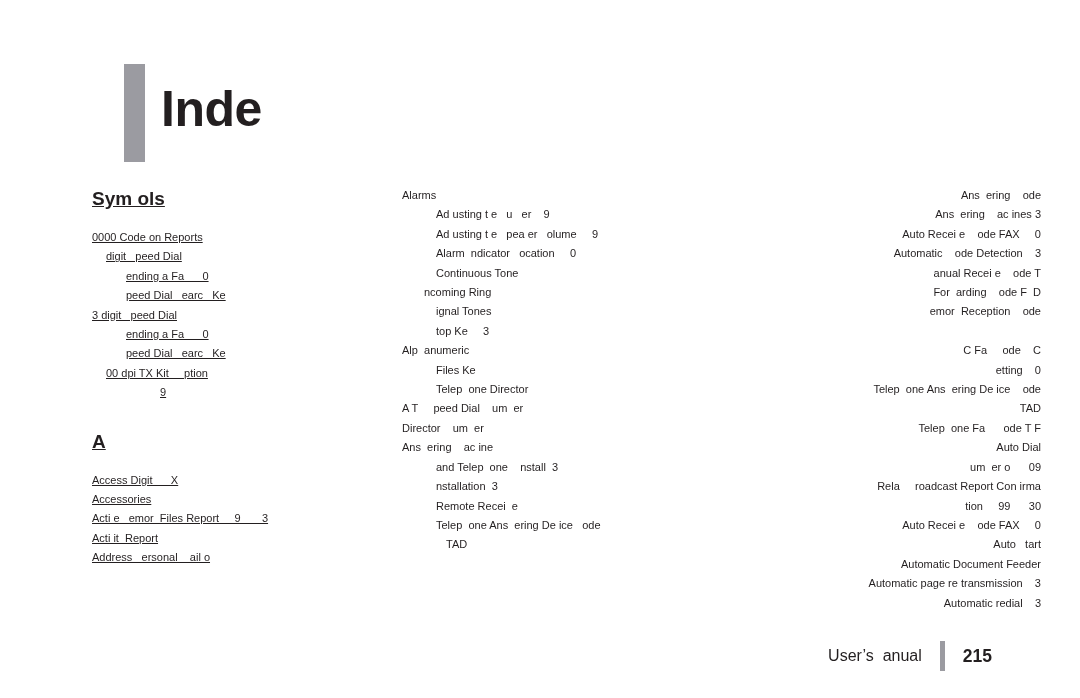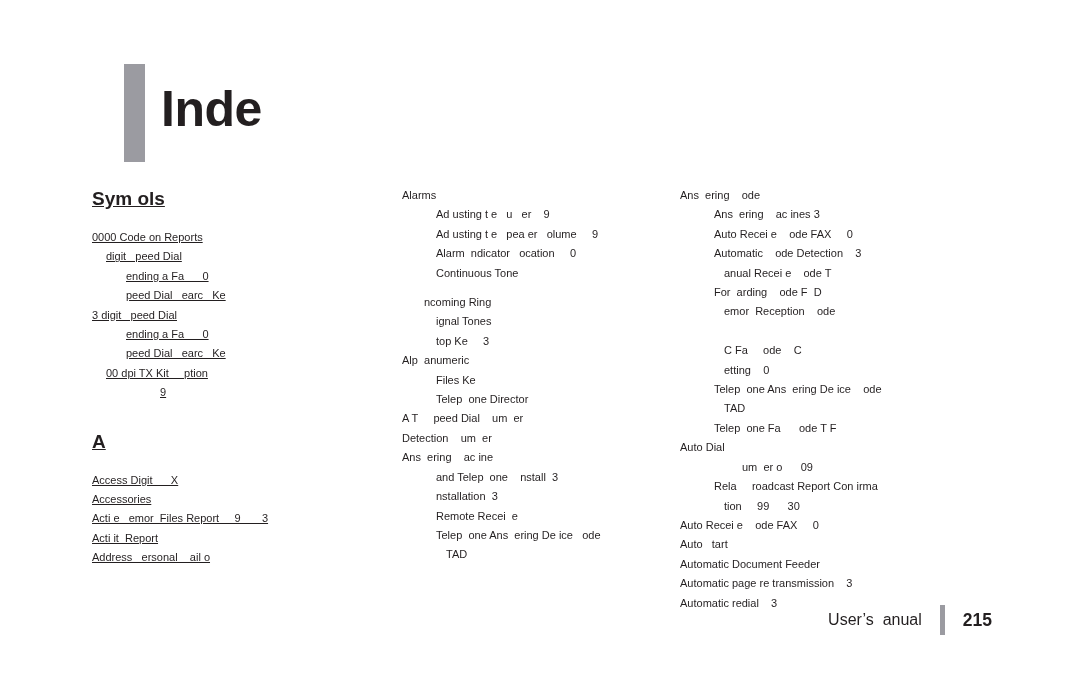--- a/index.html
+++ b/index.html
@@ -49,21 +49,21 @@
     top: 186px;
     left: 0;
     width: 1080px;
   }
   .column {
     position: absolute;
     top: 0;
   }
   #col-1 { left: 92px;  width: 300px; text-decoration: underline; }
   #col-2 { left: 402px; width: 305px; }
-  #col-3 { left: 680px; width: 310px; }
+  #col-3 { left: 731px; width: 310px; text-align: right; }
 
   .letter-heading {
     font-size: 19px;
     font-weight: bold;
     color: #231f20;
     margin: 0;
     line-height: 1;
   }
   #sym-heading { padding-top: 3px; }
   #a-heading   { padding-top: 0; }
@@ -75,33 +75,33 @@
   }
   .entry {
     font-size: 11px;
     line-height: 19.4px;
     white-space: pre;
     color: #231f20;
   }
   
   .lvl-0 { padding-left: 0px; }
   .lvl-1 { padding-left: 14px; }
-  .lvl-2 { padding-left: 22px; margin-top: 10px; }
+  .lvl-2 { padding-left: 22px; }
   .lvl-3 { padding-left: 34px; }
   .lvl-4 { padding-left: 44px; }
   .lvl-5 { padding-left: 62px; }
   .lvl-6 { padding-left: 68px; }
   .gap-md { height: 20px; }
   .gap-lg { height: 29px; }
 
   
   #footer {
     position: absolute;
     left: 0;
-    top: 600px;
+    top: 636px;
     width: 1028px;
     height: 40px;
     display: flex;
     align-items: center;
     justify-content: flex-end;
     padding-right: 36px;
     box-sizing: border-box;
   }
   #footer-label {
     font-size: 16px;
@@ -161,21 +161,21 @@
         <li class="entry lvl-3">Ad usting t e   pea er   olume     9</li>
         <li class="entry lvl-3">Alarm  ndicator   ocation     0</li>
         <li class="entry lvl-3">Continuous Tone</li>
         <li class="entry lvl-2">ncoming Ring</li>
         <li class="entry lvl-3">ignal Tones</li>
         <li class="entry lvl-3">top Ke     3</li>
         <li class="entry lvl-0">Alp  anumeric</li>
         <li class="entry lvl-3">Files Ke</li>
         <li class="entry lvl-3">Telep  one Director</li>
         <li class="entry lvl-0">A T     peed Dial    um  er</li>
-        <li class="entry lvl-0">Detection    um  er</li>
+        <li class="entry lvl-0">Director    um  er</li>
         <li class="entry lvl-0">Ans  ering    ac ine</li>
         <li class="entry lvl-3">and Telep  one    nstall  3</li>
         <li class="entry lvl-3">nstallation  3</li>
         <li class="entry lvl-3">Remote Recei  e</li>
         <li class="entry lvl-3">Telep  one Ans  ering De ice   ode</li>
         <li class="entry lvl-4">TAD</li>
       </ul>
     </div>
   <div class="column" id="col-3">
       <ul class="entry-list">

